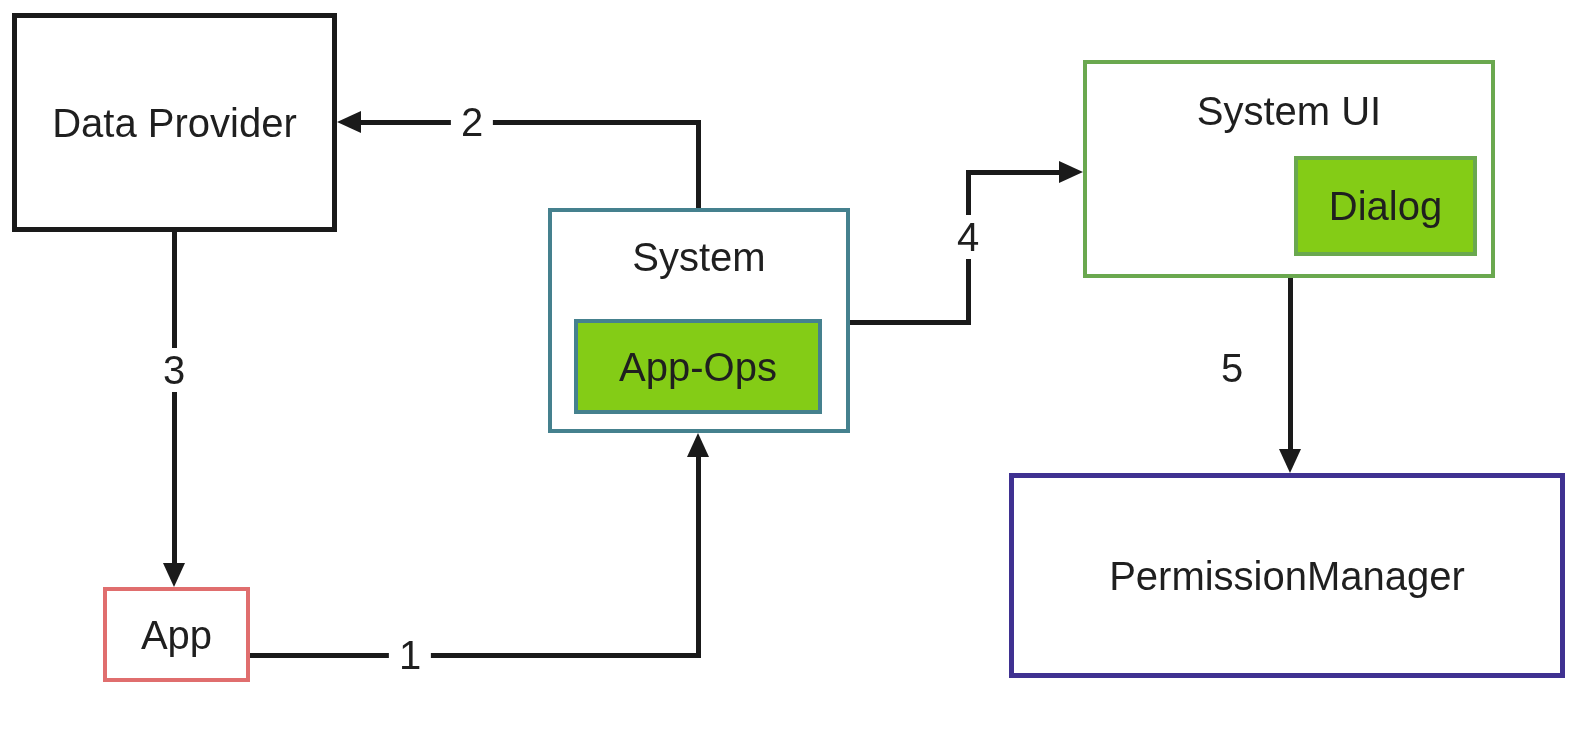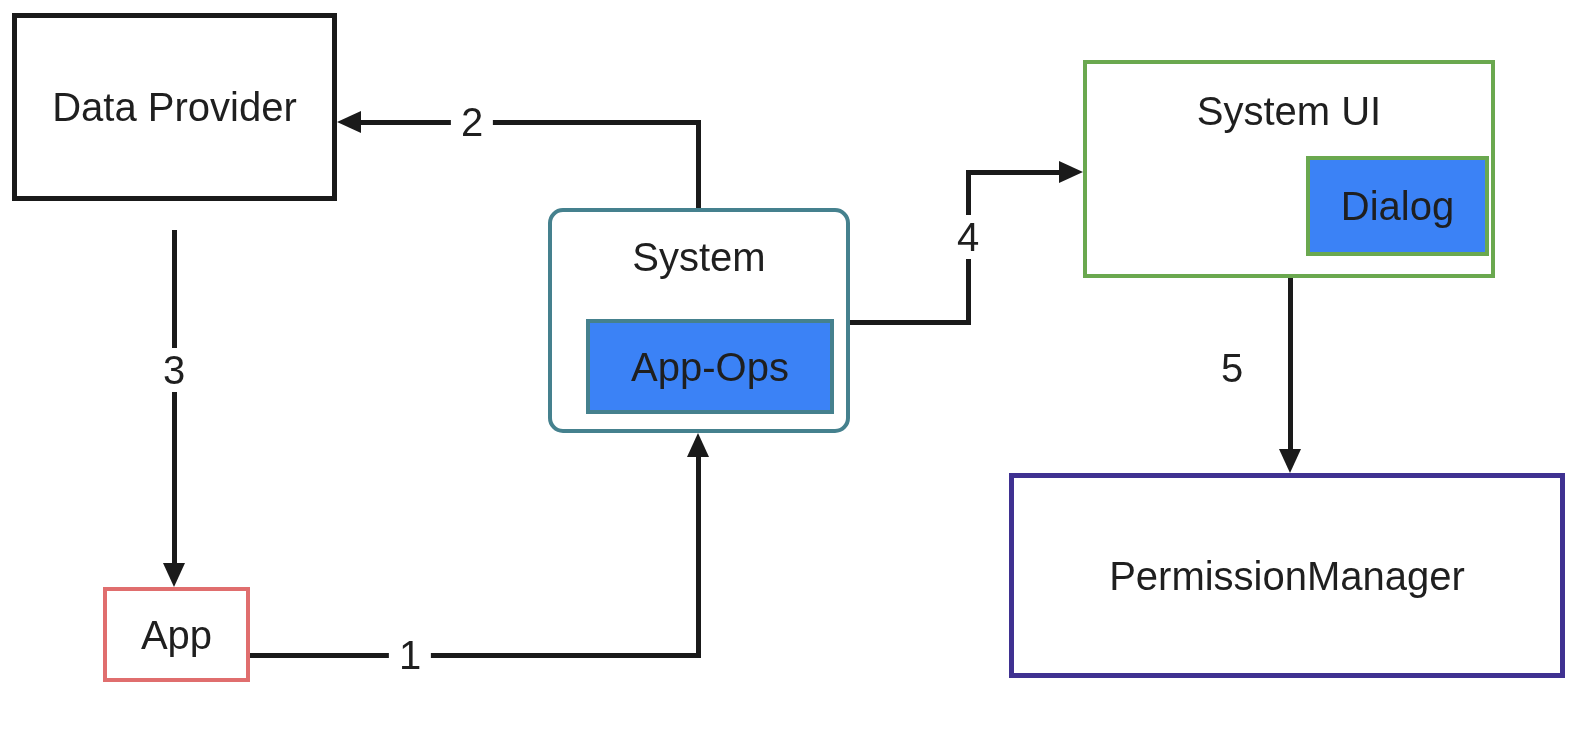--- a/index.html
+++ b/index.html
@@ -25,30 +25,29 @@
     font-size: 40px;
     line-height: 1.15;
   }
   .node .toplbl {
     position: absolute;
     left: 0; right: 0;
     text-align: center;
   }
   .innerbox {
     position: absolute;
-    background: #3b82f6;
+    background: #84cc16;
     border-style: solid;
     border-width: 4px;
     box-sizing: border-box;
     display: flex;
     align-items: center;
     justify-content: center;
-    margin-left: 12px;
   }
-  #data-provider { left: 12px;  top: 13px;  width: 325px; height: 188px; border-width: 5px; }
+  #data-provider { left: 12px;  top: 13px;  width: 325px; height: 219px; border-width: 5px; }
   #app           { left: 103px; top: 587px; width: 147px; height: 95px; border-width: 4px; }
   #system        { left: 548px; top: 208px; width: 302px; height: 225px; border-width: 4px; }
   #system .toplbl { top: 22px; }
   #app-ops       { left: 22px;  top: 107px; width: 248px; height: 95px; text-align: right; }
   #system-ui     { left: 1083px; top: 60px; width: 412px; height: 218px; border-width: 4px; }
   #system-ui .toplbl { top: 24px; }
   #dialog        { left: 207px; top: 92px; width: 183px; height: 100px; }
   #permission-manager { left: 1009px; top: 473px; width: 556px; height: 205px; border-width: 5px; }
   
   .seg { position: absolute; z-index: 1; background: #1a1a1a; }
@@ -123,21 +122,21 @@
   <span class="elbl" id="e5-lbl">5</span>
 
   <div class="node" id="data-provider" style="border-color: rgb(26, 26, 26);">
     <span>Data Provider</span>
   </div>
 
   <div class="node" id="app" style="border-color: rgb(224, 110, 110);">
     <span>App</span>
   </div>
 
-  <div class="node" id="system" style="border-color: rgb(69, 129, 142); border-radius: 15px;">
+  <div class="node" id="system" style="border-color: rgb(69, 129, 142);">
     <span class="toplbl">System</span>
     <div class="innerbox" id="app-ops" style="border-color: rgb(69, 129, 142);">
       <span>App-Ops</span>
     </div>
   </div>
 
   <div class="node" id="system-ui" style="border-color: rgb(106, 168, 79);">
     <span class="toplbl">System UI</span>
     <div class="innerbox" id="dialog" style="border-color: rgb(106, 168, 79);">
       <span>Dialog</span>

